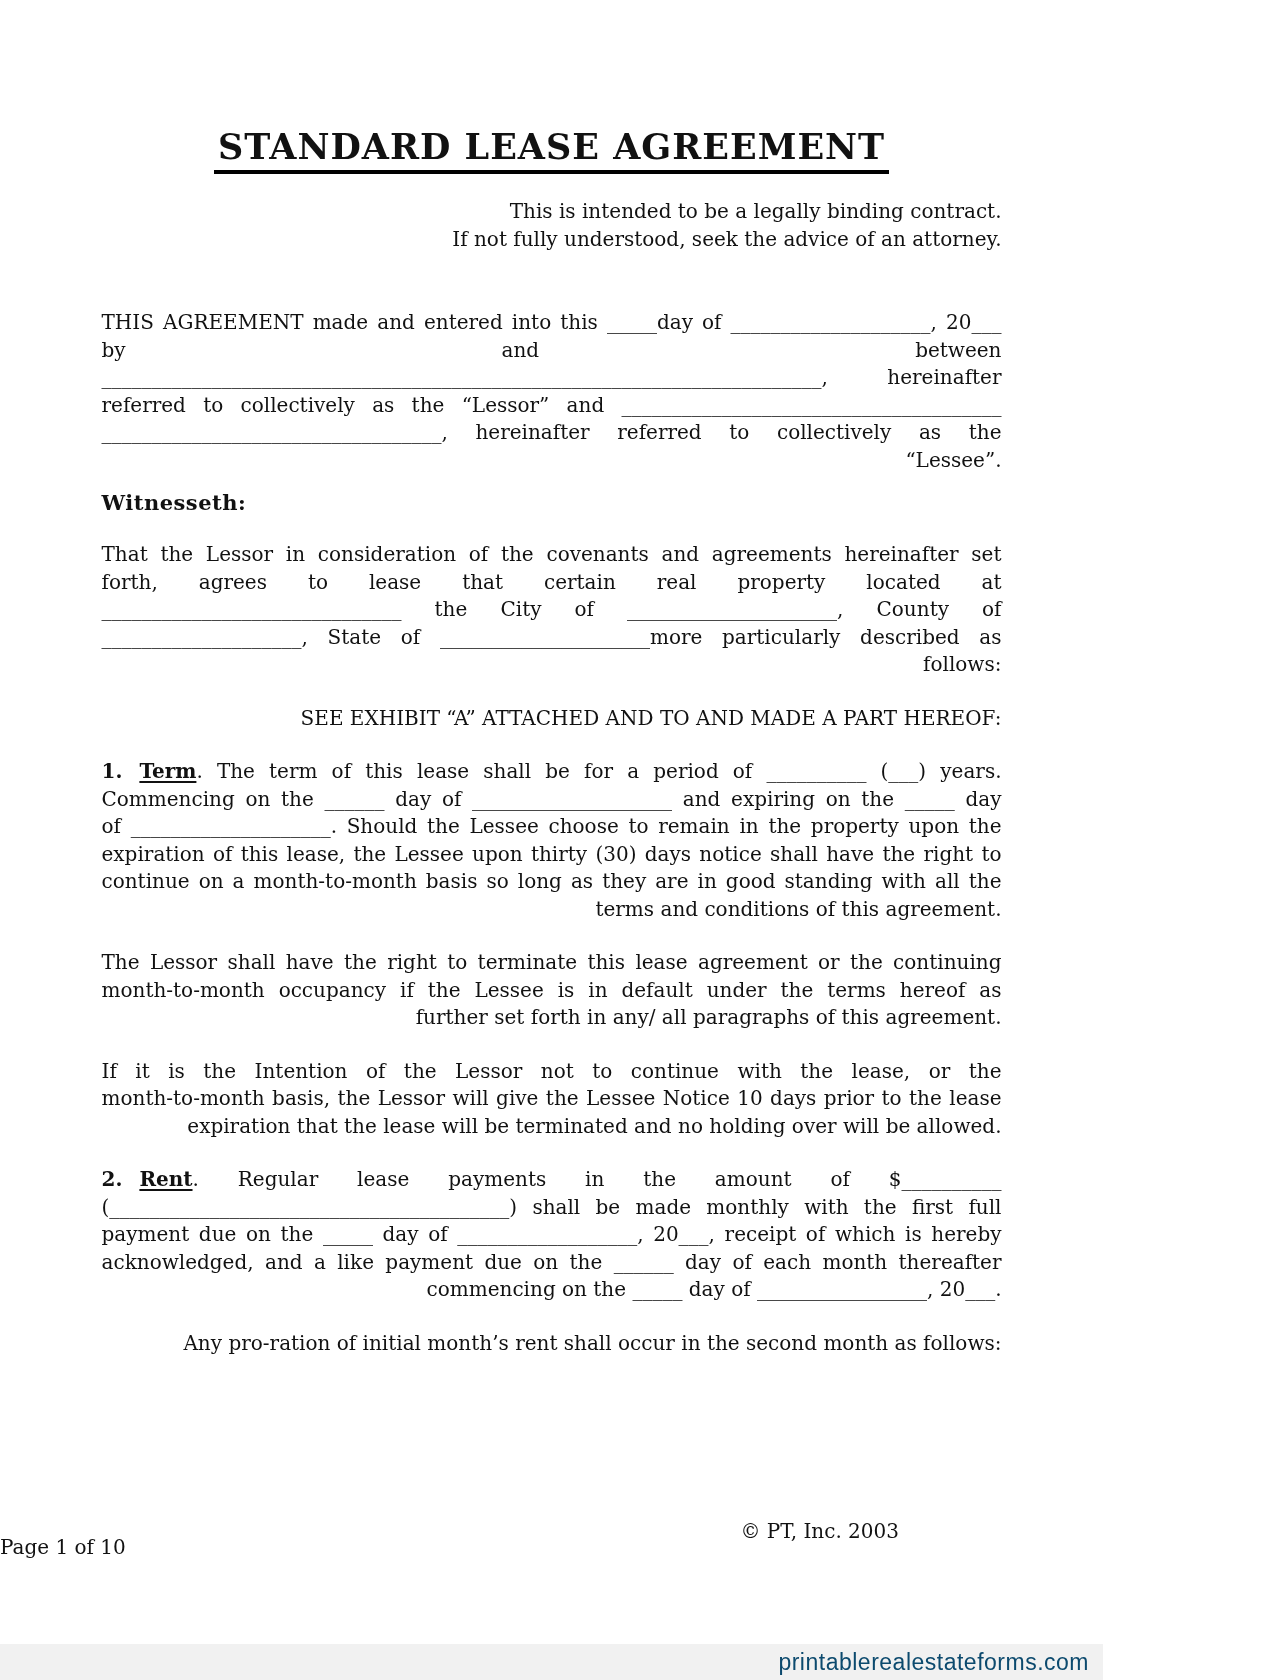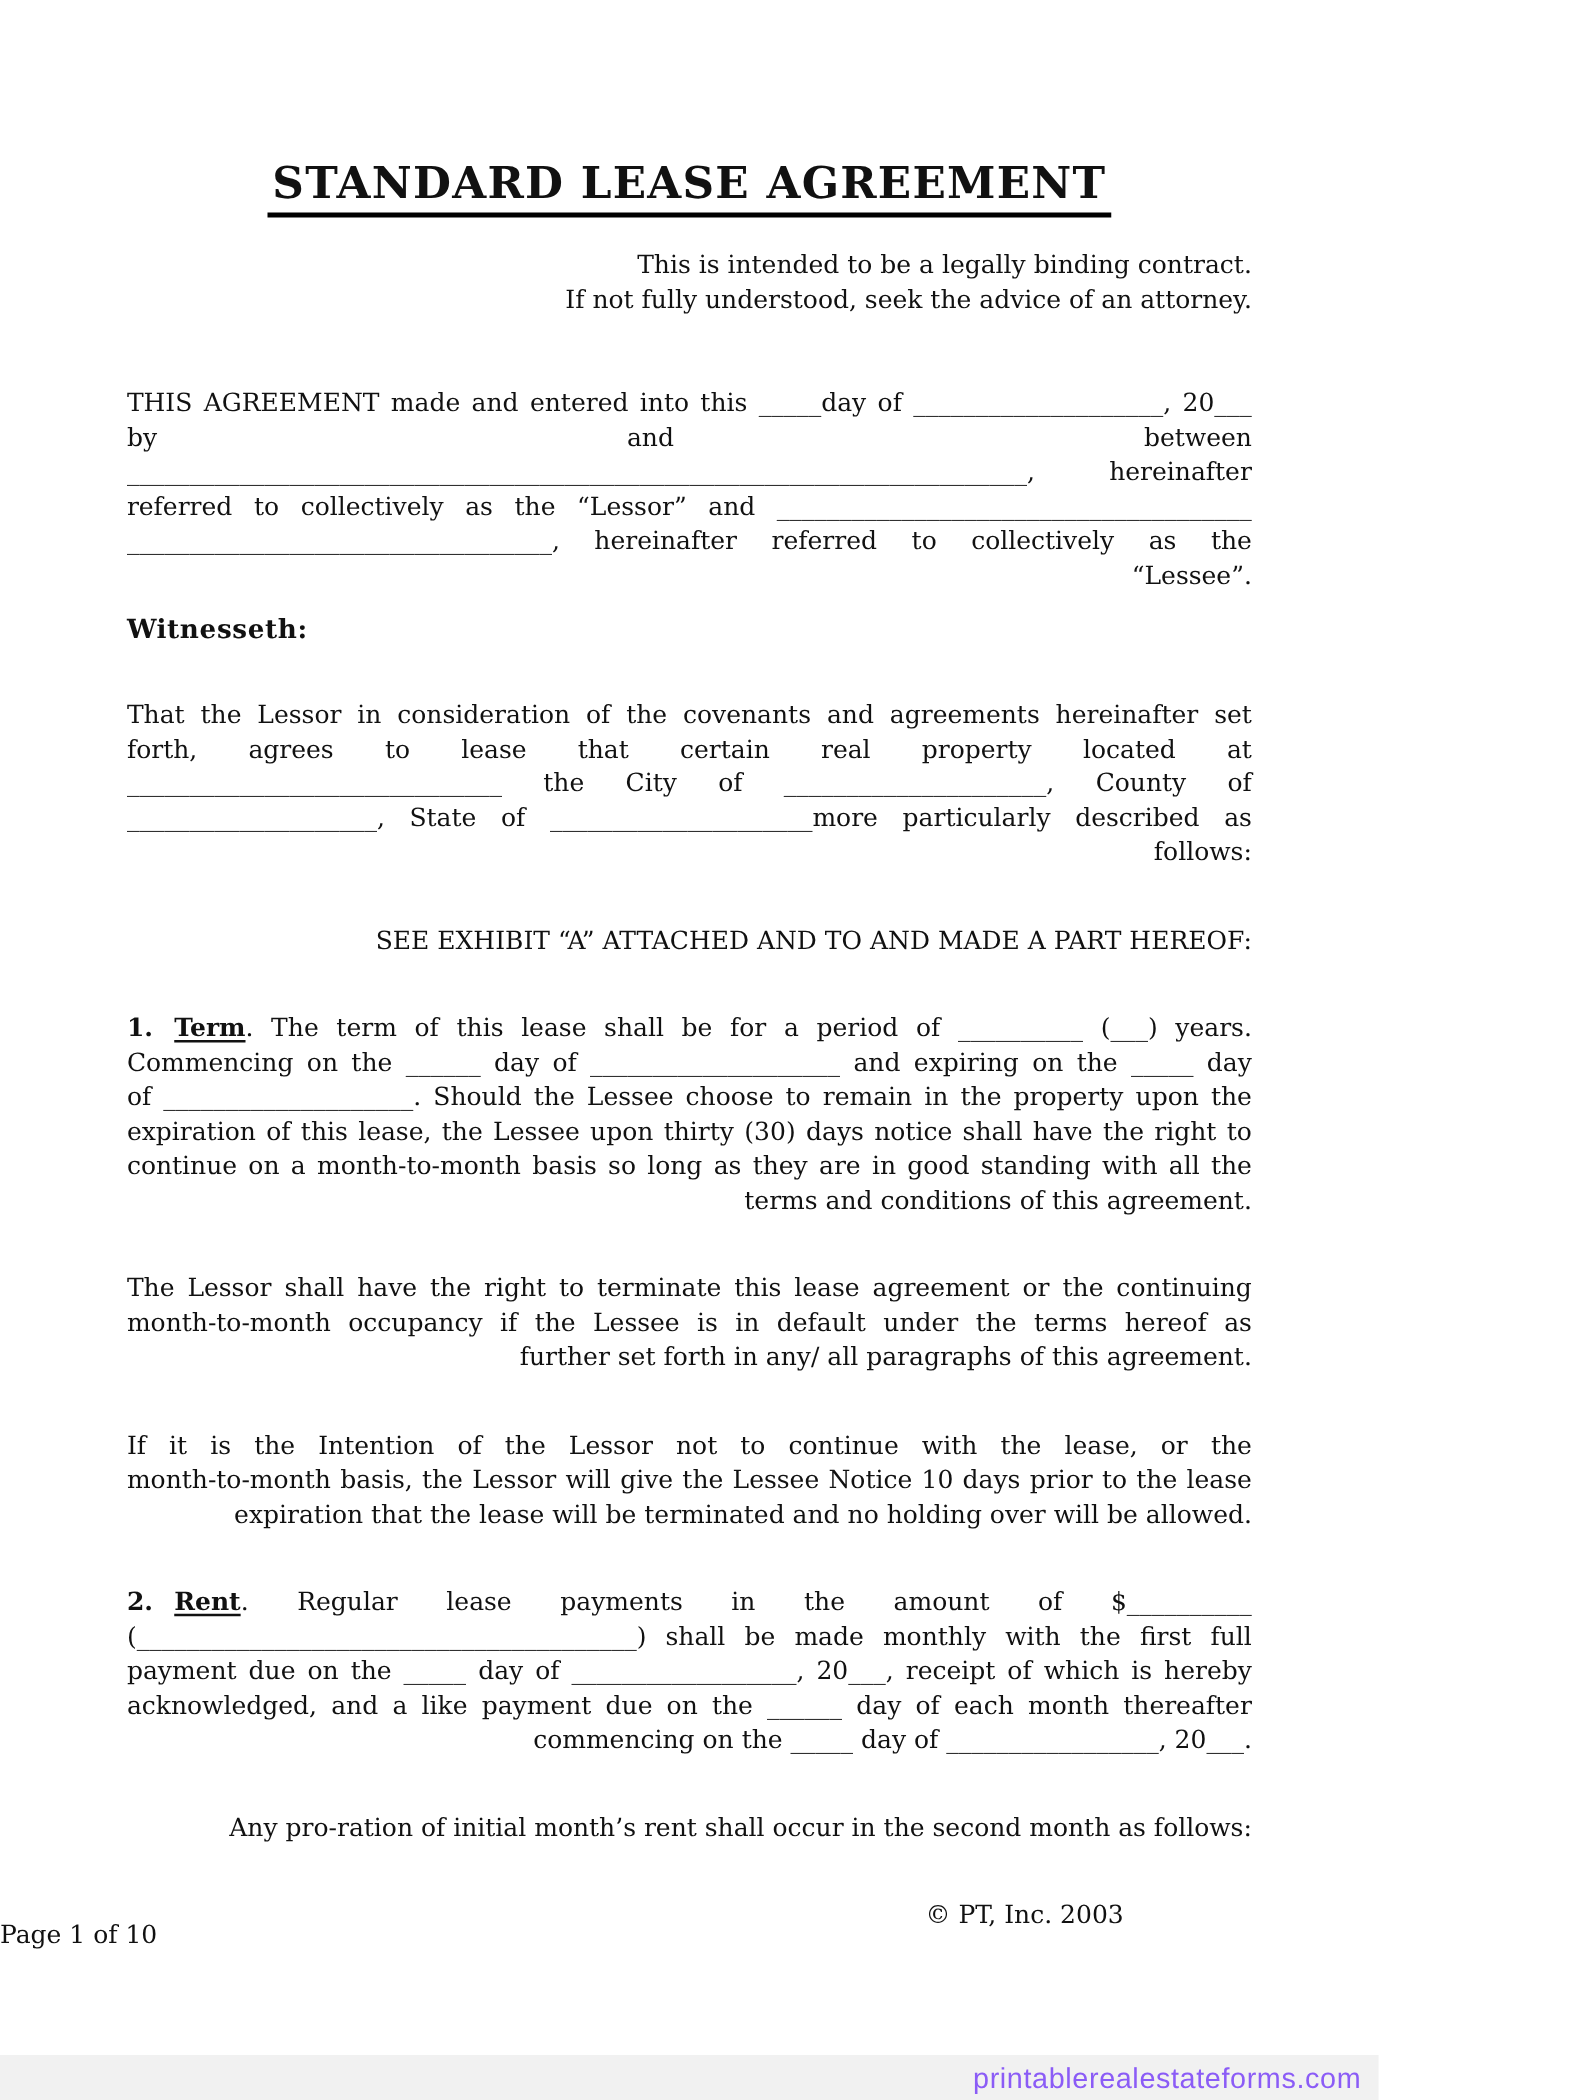--- a/index.html
+++ b/index.html
@@ -27,21 +27,21 @@
     border-bottom: 4px solid #000;
     padding: 0 4px 3px 4px;
     white-space: nowrap;
   }
   .subtitle {
     margin-top: 24px;
     text-align: center;
     font-size: 20px;
     line-height: 28px;
   }
-  .para { margin-top: 43px; font-size: 20px; }
+  .para { margin-top: 26px; font-size: 20px; }
   .para.first { margin-top: 56px; }
   .line { line-height: 27.5px; text-align: right; white-space: normal; }
   .line.j { text-align: justify; text-align-last: justify; }
   .heading {
     margin-top: 16px;
     font-size: 21px;
     font-weight: bold;
     letter-spacing: 0.5px;
   }
   .b { font-weight: bold; }
@@ -71,21 +71,21 @@
     height: 36px;
     background: #f1f1f1;
     text-align: right;
   }
   .watermark-text {
     display: inline-block;
     padding-right: 14px;
     font-family: "Liberation Sans", sans-serif;
     font-size: 23px;
     line-height: 36px;
-    color: #8b5cf6;
+    color: #0c4a6e;
     letter-spacing: 0.5px;
   }
 </style>
 </head>
 <body>
 
 <div class="page">
   <div class="doc">
 
     <div class="title-wrap">

